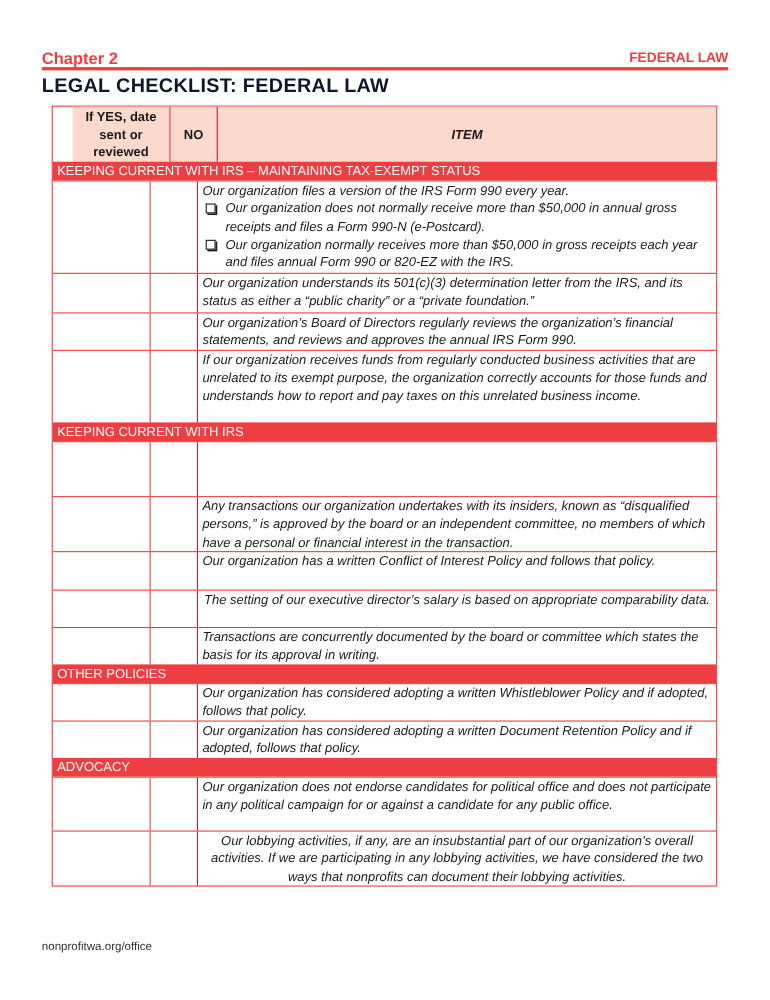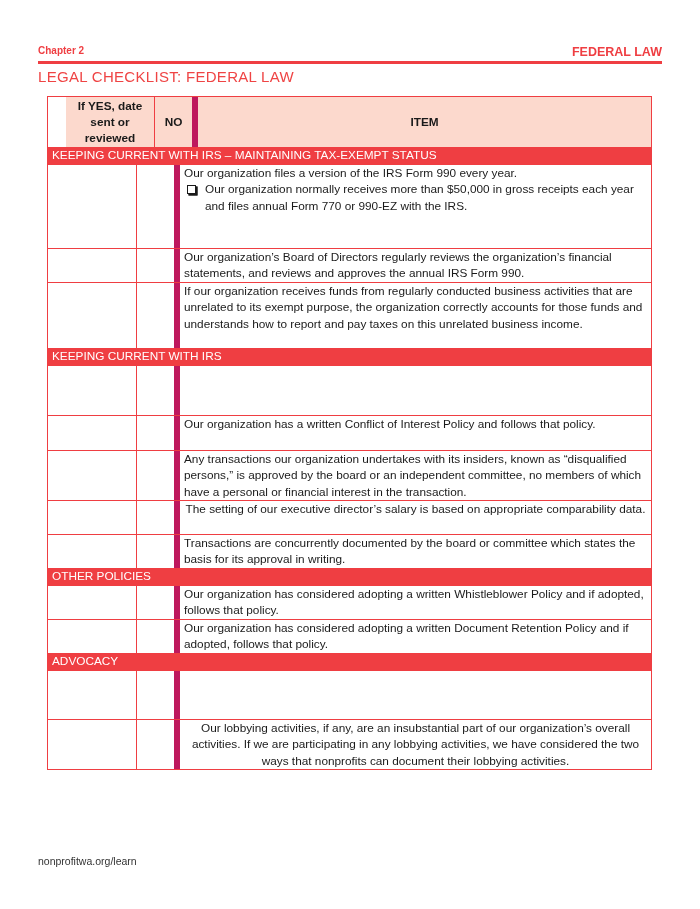--- a/index.html
+++ b/index.html
@@ -20,40 +20,40 @@
       left: 38px;
       top: 44px;
       width: 624px;
       height: 17px;
       border-bottom: 3px solid #ef3e42;
     }
     .chapter-label {
       position: absolute;
       left: 0;
       top: 1px;
-      font-size: 10px;
+      font-size: 15px;
       font-weight: bold;
       color: #ef3e42;
     }
     .section-label {
       position: absolute;
       right: 0;
       top: 1px;
       font-size: 12.5px;
       font-weight: bold;
       color: #ef3e42;
     }
     .page-title {
       position: absolute;
       left: 38px;
       top: 68px;
-      font-size: 15px;
-      font-weight: normal;
+      font-size: 18px;
+      font-weight: bold;
       letter-spacing: 0.3px;
-      color: #ef4444;
+      color: #0f172a;
     }
     .checklist {
       position: absolute;
       left: 47px;
       top: 96px;
       width: 605px;
       border: 1.5px solid #ef3e42;
       box-sizing: border-box;
     }
     .row {
@@ -61,22 +61,22 @@
       border-top: 1px solid #ef3e42;
       box-sizing: border-box;
     }
     .row:first-child { border-top: none; }
     .cell {
       box-sizing: border-box;
       font-size: 11.8px;
       line-height: 16.3px;
     }
     .c-yes { width: 89px; border-right: 1px solid #ef3e42; }
-    .c-no { width: 43px; border-right: 6px solid #be185d; }
-    .c-item { flex: 1; padding: 0 4px 0 4px; }
+    .c-no { width: 43px; border-right: 1px solid #be185d; }
+    .c-item { flex: 1; padding: 0 4px 0 4px; font-style: italic; }
     .header-row {
       background: #fcd9cd;
       height: 50px;
       margin-left: 18px;
     }
     .header-row .cell {
       display: flex;
       align-items: center;
       justify-content: center;
       text-align: center;
@@ -144,54 +144,60 @@
 
   <div class="row band">KEEPING CURRENT WITH IRS – MAINTAINING TAX-EXEMPT STATUS</div>
   <div class="row item-row" style="height:84px;">
     <div class="cell c-yes"></div>
     <div class="cell c-no"></div>
     <div class="cell c-item">
       <div>Our organization files a version of the IRS Form 990 every year.</div>
       <ul class="bullets">
         <li>
           <span class="checkbox"></span>
+          <span>Our organization does not normally receive more than $50,000 in annual gross receipts and files a Form 990-N (e-Postcard).</span>
         </li>
         <li>
           <span class="checkbox"></span>
-          <span>Our organization normally receives more than $50,000 in gross receipts each year and files annual Form 770 or 990-EZ with the IRS.</span>
+          <span>Our organization normally receives more than $50,000 in gross receipts each year and files annual Form 990 or 820-EZ with the IRS.</span>
         </li>
       </ul>
     </div>
   </div>
+  <div class="row item-row" style="height:36px;">
+    <div class="cell c-yes"></div>
+    <div class="cell c-no"></div>
+    <div class="cell c-item">Our organization understands its 501(c)(3) determination letter from the IRS, and its status as either a “public charity” or a “private foundation.”</div>
+  </div>
   <div class="row item-row" style="height:34px;">
     <div class="cell c-yes"></div>
     <div class="cell c-no"></div>
     <div class="cell c-item">Our organization’s Board of Directors regularly reviews the organization’s financial statements, and reviews and approves the annual IRS Form 990.</div>
   </div>
   <div class="row item-row" style="height:66px;">
     <div class="cell c-yes"></div>
     <div class="cell c-no"></div>
     <div class="cell c-item">If our organization receives funds from regularly conducted business activities that are unrelated to its exempt purpose, the organization correctly accounts for those funds and understands how to report and pay taxes on this unrelated business income.</div>
   </div>
 
   <div class="row band">KEEPING CURRENT WITH IRS</div>
   <div class="row item-row" style="height:50px;">
     <div class="cell c-yes"></div>
     <div class="cell c-no"></div>
   </div>
 
+  <div class="row item-row" style="height:50px;">
+    <div class="cell c-yes"></div>
+    <div class="cell c-no"></div>
+    <div class="cell c-item">Any transactions our organization undertakes with its insiders, known as “disqualified persons,” is approved by the board or an independent committee, no members of which have a personal or financial interest in the transaction.</div>
+  </div>
   <div class="row item-row" style="height:35px;">
     <div class="cell c-yes"></div>
     <div class="cell c-no"></div>
     <div class="cell c-item">Our organization has a written Conflict of Interest Policy and follows that policy.</div>
-  </div>
-  <div class="row item-row" style="height:50px;">
-    <div class="cell c-yes"></div>
-    <div class="cell c-no"></div>
-    <div class="cell c-item">Any transactions our organization undertakes with its insiders, known as “disqualified persons,” is approved by the board or an independent committee, no members of which have a personal or financial interest in the transaction.</div>
   </div>
   <div class="row item-row" style="height:34px;text-align:center;">
     <div class="cell c-yes"></div>
     <div class="cell c-no"></div>
     <div class="cell c-item">The setting of our executive director’s salary is based on appropriate comparability data.</div>
   </div>
   <div class="row item-row" style="height:34px;">
     <div class="cell c-yes"></div>
     <div class="cell c-no"></div>
     <div class="cell c-item">Transactions are concurrently documented by the board or committee which states the basis for its approval in writing.</div>
@@ -206,21 +212,22 @@
   <div class="row item-row" style="height:34px;">
     <div class="cell c-yes"></div>
     <div class="cell c-no"></div>
     <div class="cell c-item">Our organization has considered adopting a written Document Retention Policy and if adopted, follows that policy.</div>
   </div>
 
   <div class="row band">ADVOCACY</div>
   <div class="row item-row" style="height:49px;">
     <div class="cell c-yes"></div>
     <div class="cell c-no"></div>
+    <div class="cell c-item">Our organization does not endorse candidates for political office and does not participate in any political campaign for or against a candidate for any public office.</div>
   </div>
   <div class="row item-row" style="height:50px;text-align:center;">
     <div class="cell c-yes"></div>
     <div class="cell c-no"></div>
     <div class="cell c-item">Our lobbying activities, if any, are an insubstantial part of our organization’s overall activities. If we are participating in any lobbying activities, we have considered the two ways that nonprofits can document their lobbying activities.</div>
   </div>
 </div>
 
-<div class="footer-url">nonprofitwa.org/learn</div>
+<div class="footer-url">nonprofitwa.org/office</div>
 
 </body></html>

